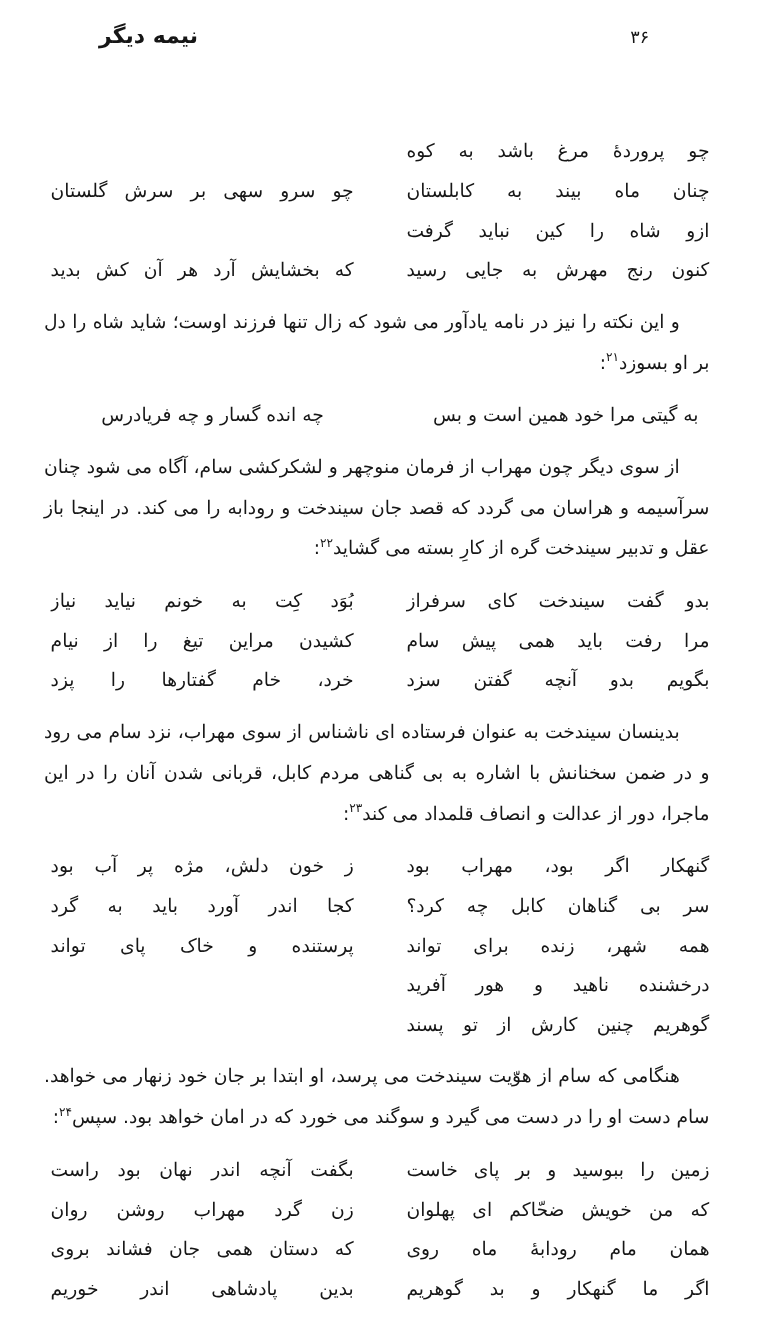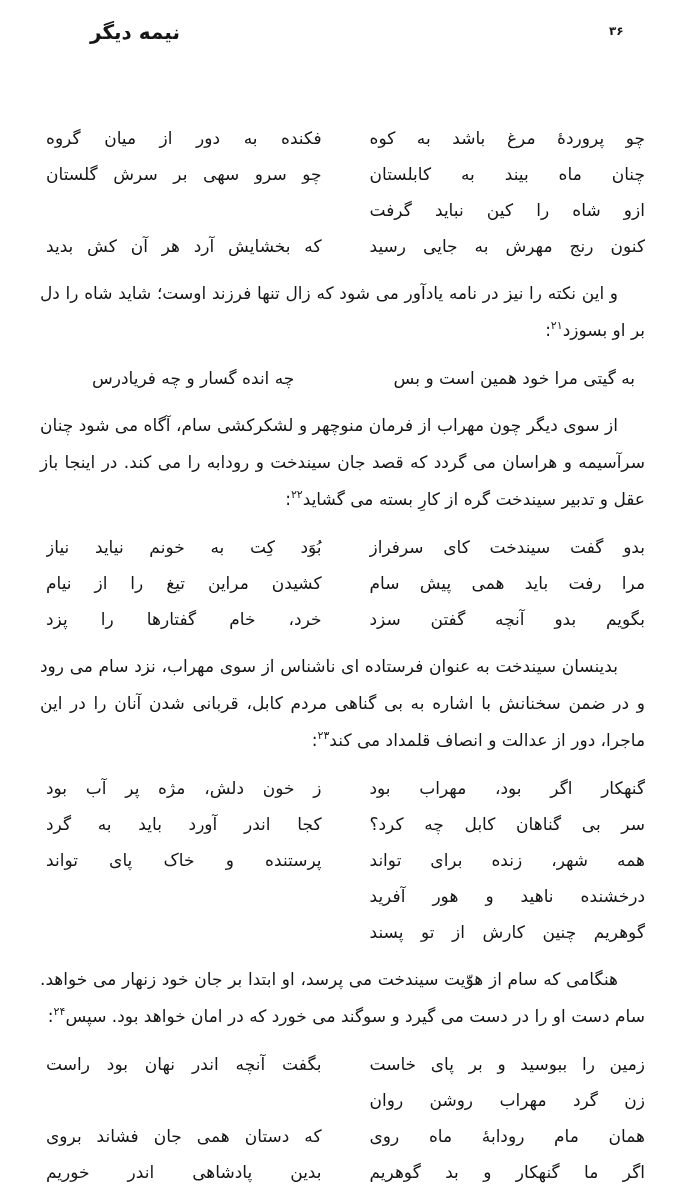--- a/index.html
+++ b/index.html
@@ -25,24 +25,24 @@
   
   .journal-title {
     position: absolute;
     left: 90px;
     top: 20px;
     font-size: 20px;
     font-weight: 700;
   }
   .page-number {
     position: absolute;
-    left: 609px;
+    left: 573px;
     top: 24px;
-    font-size: 12px;
-    font-weight: 700;
+    font-size: 16px;
+    font-weight: 400;
     letter-spacing: 3px;
   }
   
   .content {
     padding-top: 98px;
   }
   
   .poem {
     margin: 0 0 11px 0;
   }
@@ -93,21 +93,20 @@
 <div class="page">
 
   <span class="journal-title">نیمه دیگر</span>
   <span class="page-number">۳۶</span>
 
   <div class="content">
 
     <div class="poem">
       <div class="couplet">
         <span class="hemistich">چو پروردهٔ مرغ باشد به کوه</span>
-        <span class="hemistich">فکنده به دور از میان گروه</span>
       </div>
       <div class="couplet">
         <span class="hemistich">چنان ماه بیند به کابلستان</span>
         <span class="hemistich">چو سرو سهی بر سرش گلستان</span>
       </div>
       <div class="couplet">
         <span class="hemistich">ازو شاه را کین نباید گرفت</span>
       </div>
       <div class="couplet">
         <span class="hemistich">کنون رنج مهرش به جایی رسید</span>
@@ -165,20 +164,21 @@
     </div>
 
     <p class="prose"><span>هنگامی که سام از هوّیت سیندخت می پرسد، او ابتدا بر جان خود زنهار می خواهد. سام دست او را در دست می گیرد و سوگند می خورد که در امان خواهد بود. سپس</span><sup>۲۴</sup><span>:</span></p>
 
     <div class="poem">
       <div class="couplet">
         <span class="hemistich">زمین را ببوسید و بر پای خاست</span>
         <span class="hemistich">بگفت آنچه اندر نهان بود راست</span>
       </div>
       <div class="couplet">
+        <span class="hemistich">که من خویش ضحّاکم ای پهلوان</span>
         <span class="hemistich">زن گرد مهراب روشن روان</span>
       </div>
       <div class="couplet">
         <span class="hemistich">همان مام رودابهٔ ماه روی</span>
         <span class="hemistich">که دستان همی جان فشاند بروی</span>
       </div>
       <div class="couplet">
         <span class="hemistich">اگر ما گنهکار و بد گوهریم</span>
         <span class="hemistich">بدین پادشاهی اندر خوریم</span>
       </div>

